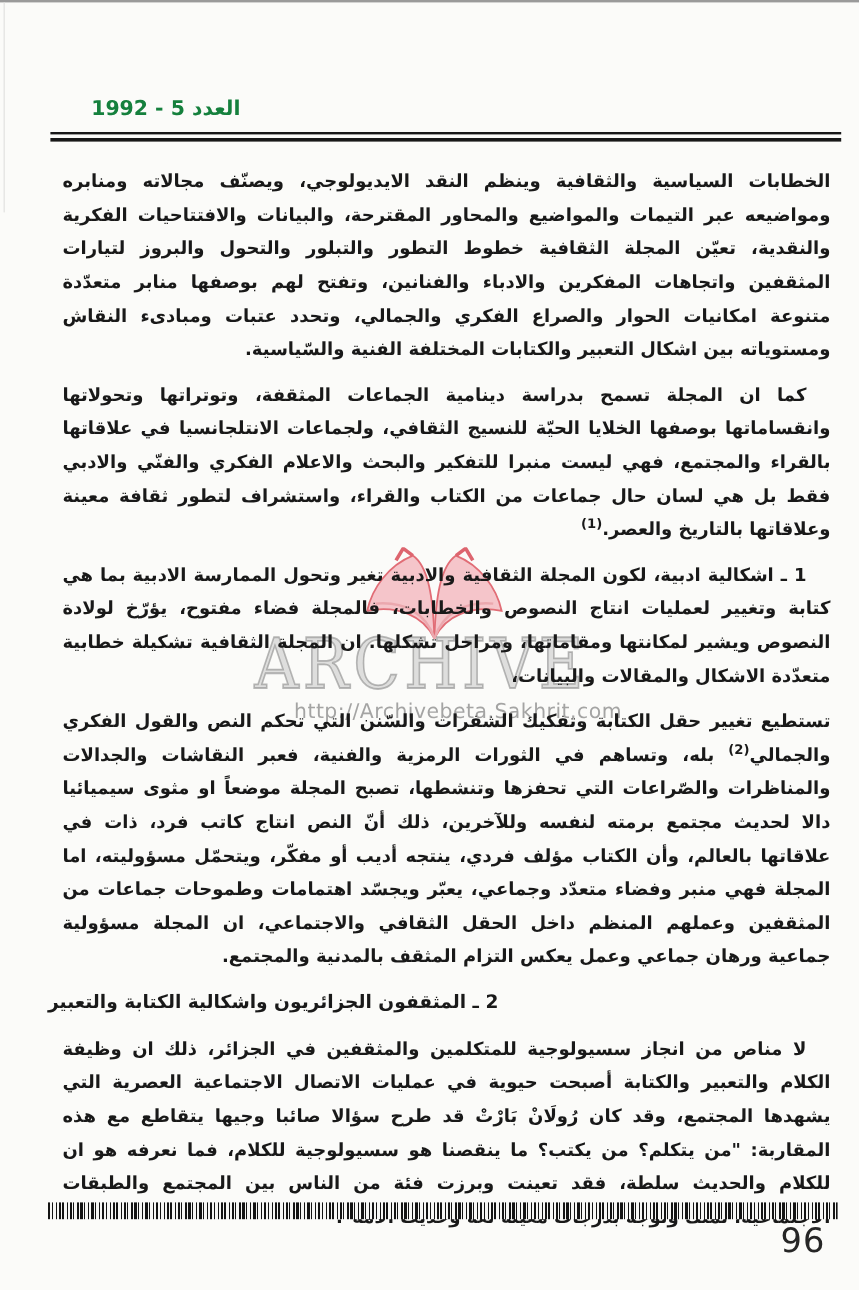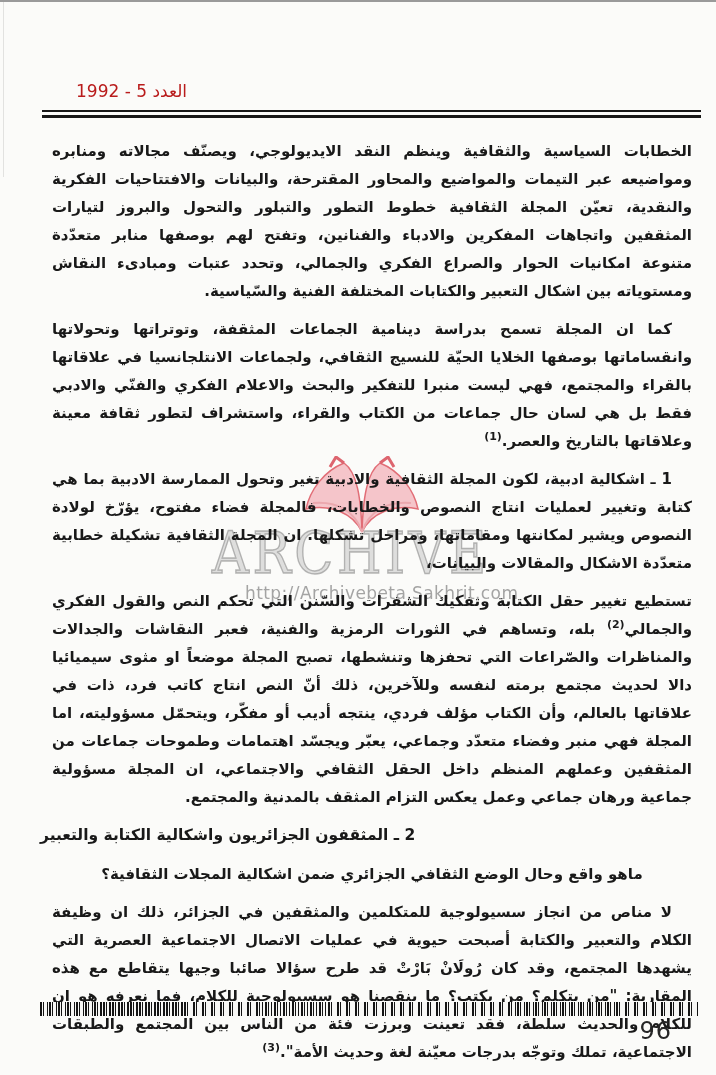--- a/index.html
+++ b/index.html
@@ -8,21 +8,21 @@
     background:#fbfbf9;
     position:relative;
     overflow:hidden;
     font-family:"DejaVu Sans", sans-serif;
   }
   .scan-border-top { position:absolute; top:0; left:0; width:716px; height:2px; background:#9a9a9a; }
   .scan-border-left { position:absolute; top:2px; left:3px; width:1px; height:175px; background:#e2e2e0; }
 
   .issue-label {
     position:absolute; top:81px; left:76px;
-    direction:rtl; font-size:17px; font-weight:normal; color:#b91c1c;
+    direction:rtl; font-size:17px; font-weight:bold; color:#15803d;
     letter-spacing:.5px; white-space:nowrap;
   }
   .header-divider {
     position:absolute; top:110px; left:42px; width:659px; height:3px;
     border-top:2px solid #181818; border-bottom:3px solid #181818;
   }
 
   
   .watermark-layer { position:absolute; inset:0; z-index:1; }
   .wm-logo { position:absolute; top:456px; left:299px; width:126px; height:80px; opacity:.85; }
@@ -58,22 +58,22 @@
     background:
       repeating-linear-gradient(90deg,
         #141414 0px, #141414 2px,
         #f7f7f5 2px, #f7f7f5 3px,
         #141414 3px, #141414 4px,
         #f7f7f5 4px, #f7f7f5 6.5px,
         #141414 6.5px, #141414 7.5px,
         #f7f7f5 7.5px, #f7f7f5 9px);
   }
   .page-number {
-    position:absolute; top:1017px; right:44px; z-index:2;
-    font-size:24px; color:#262626; letter-spacing:1px;
+    position:absolute; top:1017px; right:28px; z-index:2;
+    font-size:28px; color:#262626; letter-spacing:1px;
   }
 </style>
 </head>
 <body>
 
 <div class="scan-border-top"></div>
 <div class="scan-border-left"></div>
 
 <div class="issue-label">العدد 5 - 1992</div>
 <div class="header-divider"></div>
@@ -95,19 +95,18 @@
   <p class="para"><span>الخطابات السياسية والثقافية وينظم النقد الايديولوجي، ويصنّف مجالاته ومنابره ومواضيعه عبر التيمات والمواضيع والمحاور المقترحة، والبيانات والافتتاحيات الفكرية والنقدية، تعيّن المجلة الثقافية خطوط التطور والتبلور والتحول والبروز لتيارات المثقفين واتجاهات المفكرين والادباء والفنانين، وتفتح لهم بوصفها منابر متعدّدة متنوعة امكانيات الحوار والصراع الفكري والجمالي، وتحدد عتبات ومبادىء النقاش ومستوياته بين اشكال التعبير والكتابات المختلفة الفنية والسّياسية.</span></p>
 
   <p class="para para-indent"><span>كما ان المجلة تسمح بدراسة دينامية الجماعات المثقفة، وتوتراتها وتحولاتها وانقساماتها بوصفها الخلايا الحيّة للنسيج الثقافي، ولجماعات الانتلجانسيا في علاقاتها بالقراء والمجتمع، فهي ليست منبرا للتفكير والبحث والاعلام الفكري والفنّي والادبي فقط بل هي لسان حال جماعات من الكتاب والقراء، واستشراف لتطور ثقافة معينة وعلاقاتها بالتاريخ والعصر.</span><sup class="note" dir="ltr">(1)</sup></p>
 
   <p class="para para-indent"><span>1 ـ اشكالية ادبية، لكون المجلة الثقافية والادبية تغير وتحول الممارسة الادبية بما هي كتابة وتغيير لعمليات انتاج النصوص والخطابات، فالمجلة فضاء مفتوح، يؤرّخ لولادة النصوص ويشير لمكانتها ومقاماتها، ومراحل تشكلها. ان المجلة الثقافية تشكيلة خطابية متعدّدة الاشكال والمقالات والبيانات،</span></p>
 
   <p class="para"><span>تستطيع تغيير حقل الكتابة وتفكيك الشفرات والسّنن التي تحكم النص والقول الفكري والجمالي</span><sup class="note" dir="ltr">(2)</sup><span> بله، وتساهم في الثورات الرمزية والفنية، فعبر النقاشات والجدالات والمناظرات والصّراعات التي تحفزها وتنشطها، تصبح المجلة موضعاً او مثوى سيميائيا دالا لحديث مجتمع برمته لنفسه وللآخرين، ذلك أنّ النص انتاج كاتب فرد، ذات في علاقاتها بالعالم، وأن الكتاب مؤلف فردي، ينتجه أديب أو مفكّر، ويتحمّل مسؤوليته، اما المجلة فهي منبر وفضاء متعدّد وجماعي، يعبّر ويجسّد اهتمامات وطموحات جماعات من المثقفين وعملهم المنظم داخل الحقل الثقافي والاجتماعي، ان المجلة مسؤولية جماعية ورهان جماعي وعمل يعكس التزام المثقف بالمدنية والمجتمع.</span></p>
 
   <p class="section-heading">2 ـ  المثقفون الجزائريون واشكالية الكتابة والتعبير</p>
 
-  <p class="question-line">ماهو واقع وحال الوضع الثقافي الجزائري ضمن اشكالية المجلات الثقافية؟</p>
 
   <p class="para para-indent"><span>لا مناص من انجاز سسيولوجية للمتكلمين والمثقفين في الجزائر، ذلك ان وظيفة الكلام والتعبير والكتابة أصبحت حيوية في عمليات الاتصال الاجتماعية العصرية التي يشهدها المجتمع، وقد كان رُولَانْ بَارْتْ قد طرح سؤالا صائبا وجيها يتقاطع مع هذه المقاربة: "من يتكلم؟ من يكتب؟ ما ينقصنا هو سسيولوجية للكلام، فما نعرفه هو ان للكلام والحديث سلطة، فقد تعينت وبرزت فئة من الناس بين المجتمع والطبقات الاجتماعية، تملك وتوجّه بدرجات معيّنة لغة وحديث الأمة".</span><sup class="note" dir="ltr">(3)</sup></p>
 </div>
 
 <div class="barcode-strip"></div>
 <div class="page-number">96</div>
 
 </body></html>

